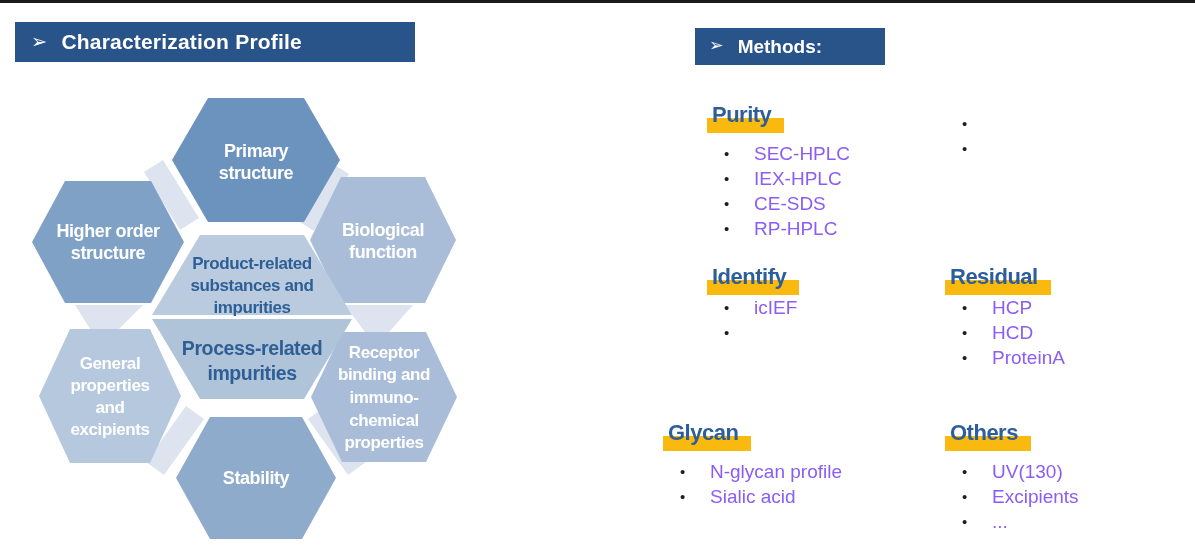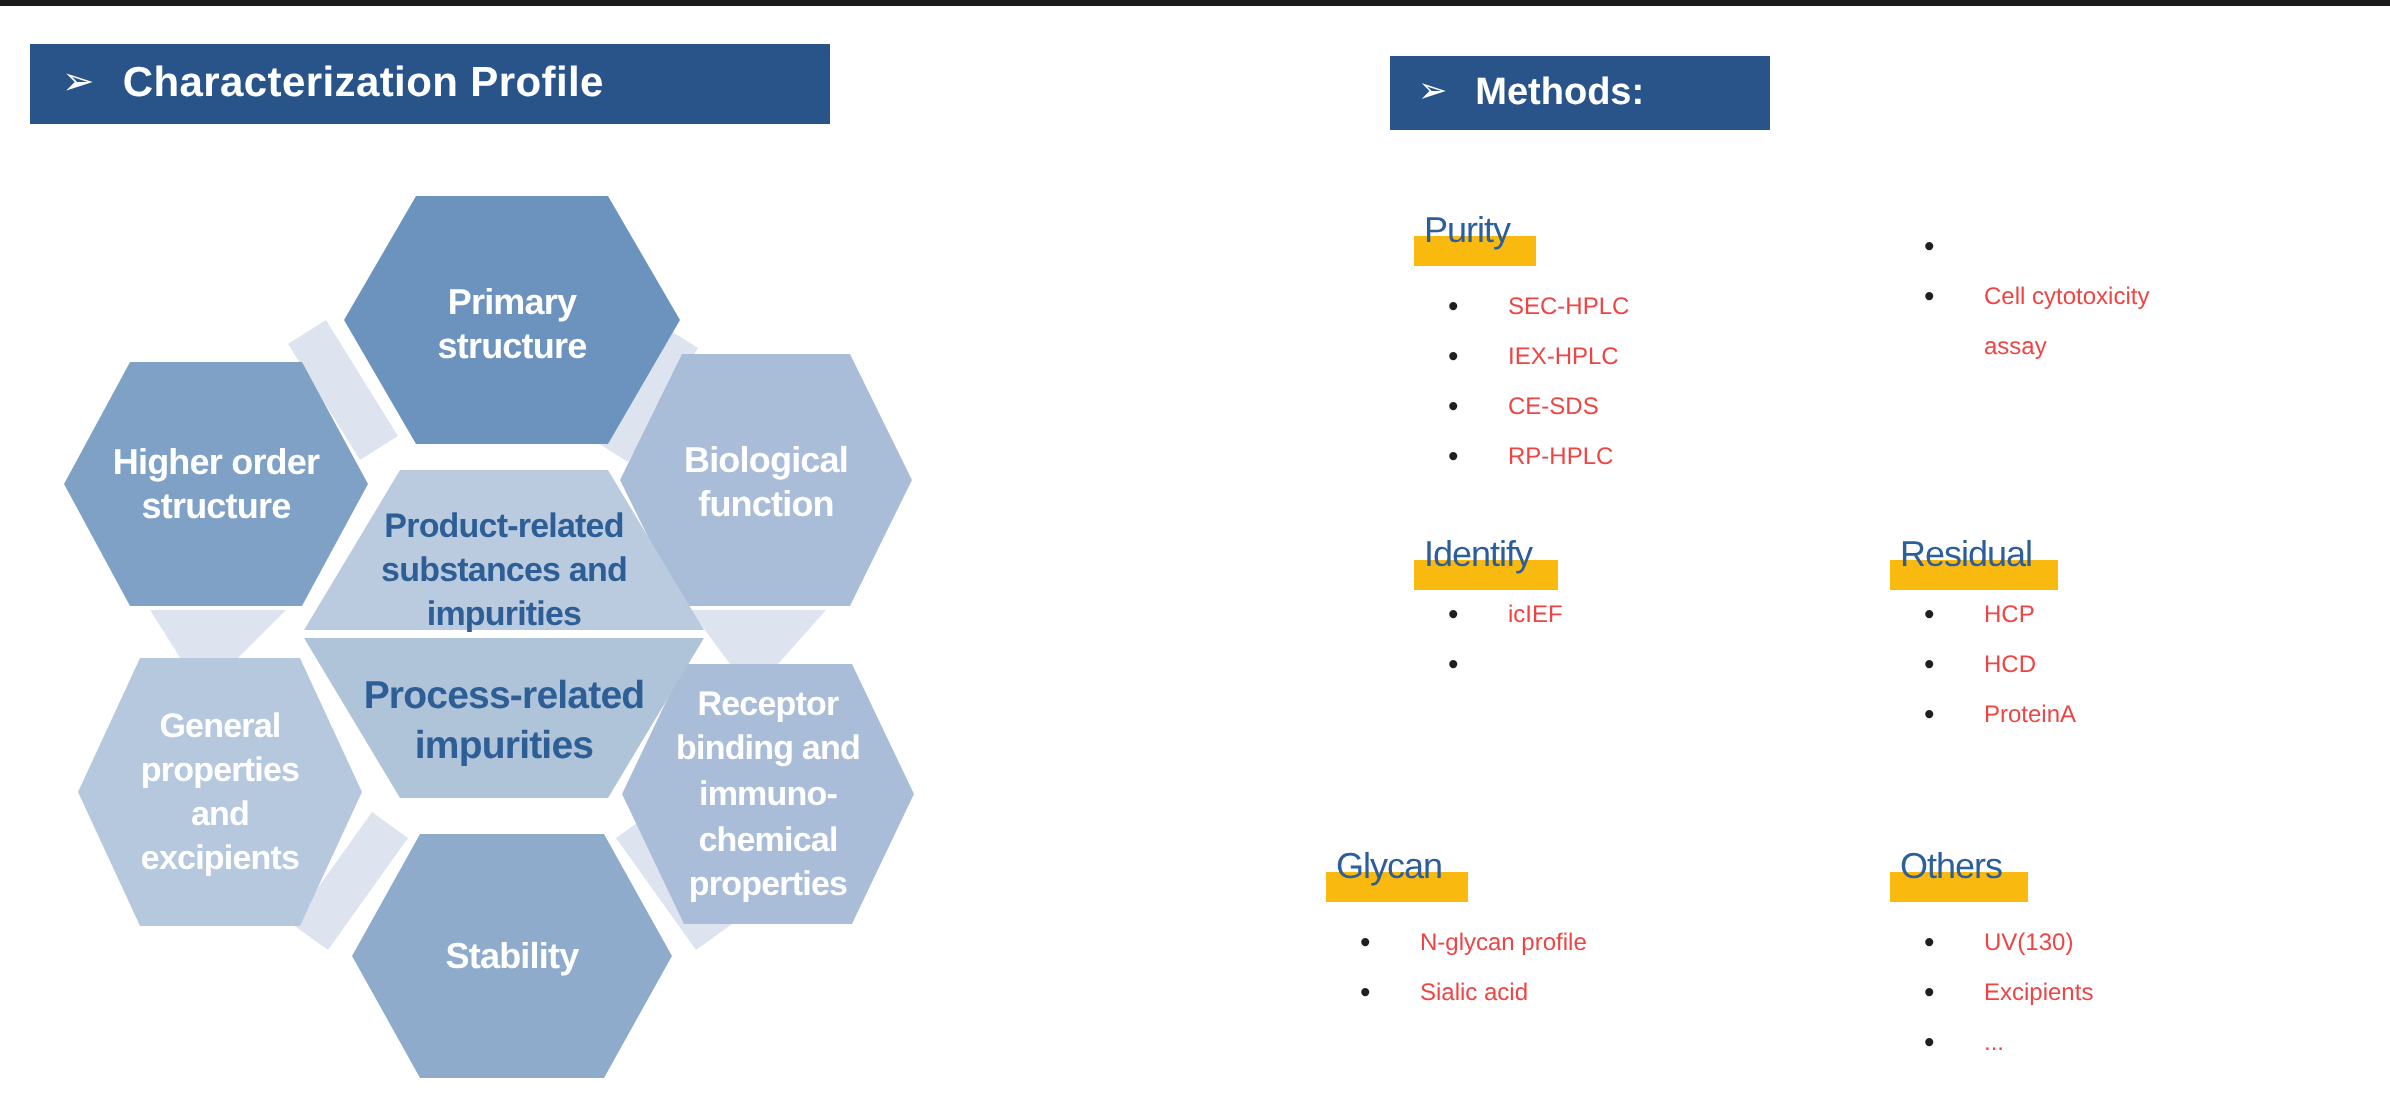--- a/index.html
+++ b/index.html
@@ -16,31 +16,31 @@
   .hdr-left{left:15px;top:22px;width:400px;height:40px;font-size:21px;padding-left:16px;letter-spacing:.2px;}
   .hdr-right{left:695px;top:28px;width:190px;height:37px;font-size:19px;padding-left:14px;}
   .hdr .arrow{font-weight:normal;margin-right:14px;font-size:.92em;transform:translateY(-1px);}
   
   #hex-svg{position:absolute;left:0;top:0;}
   #hex-svg text{font-family:"Liberation Sans",sans-serif;font-weight:bold;letter-spacing:-0.4px;}
   
   .section{position:absolute;width:230px;}
   .sec-title{
     position:relative;display:inline-block;z-index:0;
-    font-size:18px;font-weight:normal;color:#2D5E9C;letter-spacing:-0.5px;line-height:30px;
+    font-size:22px;font-weight:bold;color:#2D5E9C;letter-spacing:-0.5px;line-height:30px;
   }
   .sec-title::after{
     content:"";position:absolute;left:-5px;right:-13px;bottom:-3px;height:15px;
     background:#F9B90F;z-index:-1;
   }
   .items{margin-top:11px;}
   .section.row2 .items{margin-top:3px;}
   .sec-item{display:flex;align-items:flex-start;line-height:25px;}
   .sec-item .bullet{width:30px;padding-left:12px;font-size:15px;color:#1F1F1F;flex:0 0 auto;}
-  .sec-item .itext{font-size:12px;color:#ef4444;white-space:pre-line;}
+  .sec-item .itext{font-size:19px;color:#8b5cf6;white-space:pre-line;}
 </style>
 </head>
 <body>
 
 <div class="canvas">
   <div class="top-border"></div>
 
   <div class="hdr hdr-left">
     <span class="arrow">➢</span>
     <span>Characterization Profile</span>
@@ -107,22 +107,20 @@
             <span class="bullet">•</span>
             <span class="itext">RP-HPLC</span>
           </div>
         </div></div>
       <div class="section row1" style="left: 950px; top: 100px;"><div class="items">
           <div class="sec-item">
             <span class="bullet">•</span>
           </div>
           <div class="sec-item">
             <span class="bullet">•</span>
-            <span class="itext">Cell cytotoxicity
-assay</span>
           </div>
         </div></div>
       <div class="section row2" style="left: 712px; top: 262px;"><div class="sec-title">Identify</div><div class="items">
           <div class="sec-item">
             <span class="bullet">•</span>
             <span class="itext">icIEF</span>
           </div>
           <div class="sec-item">
             <span class="bullet">•</span>
           </div>

